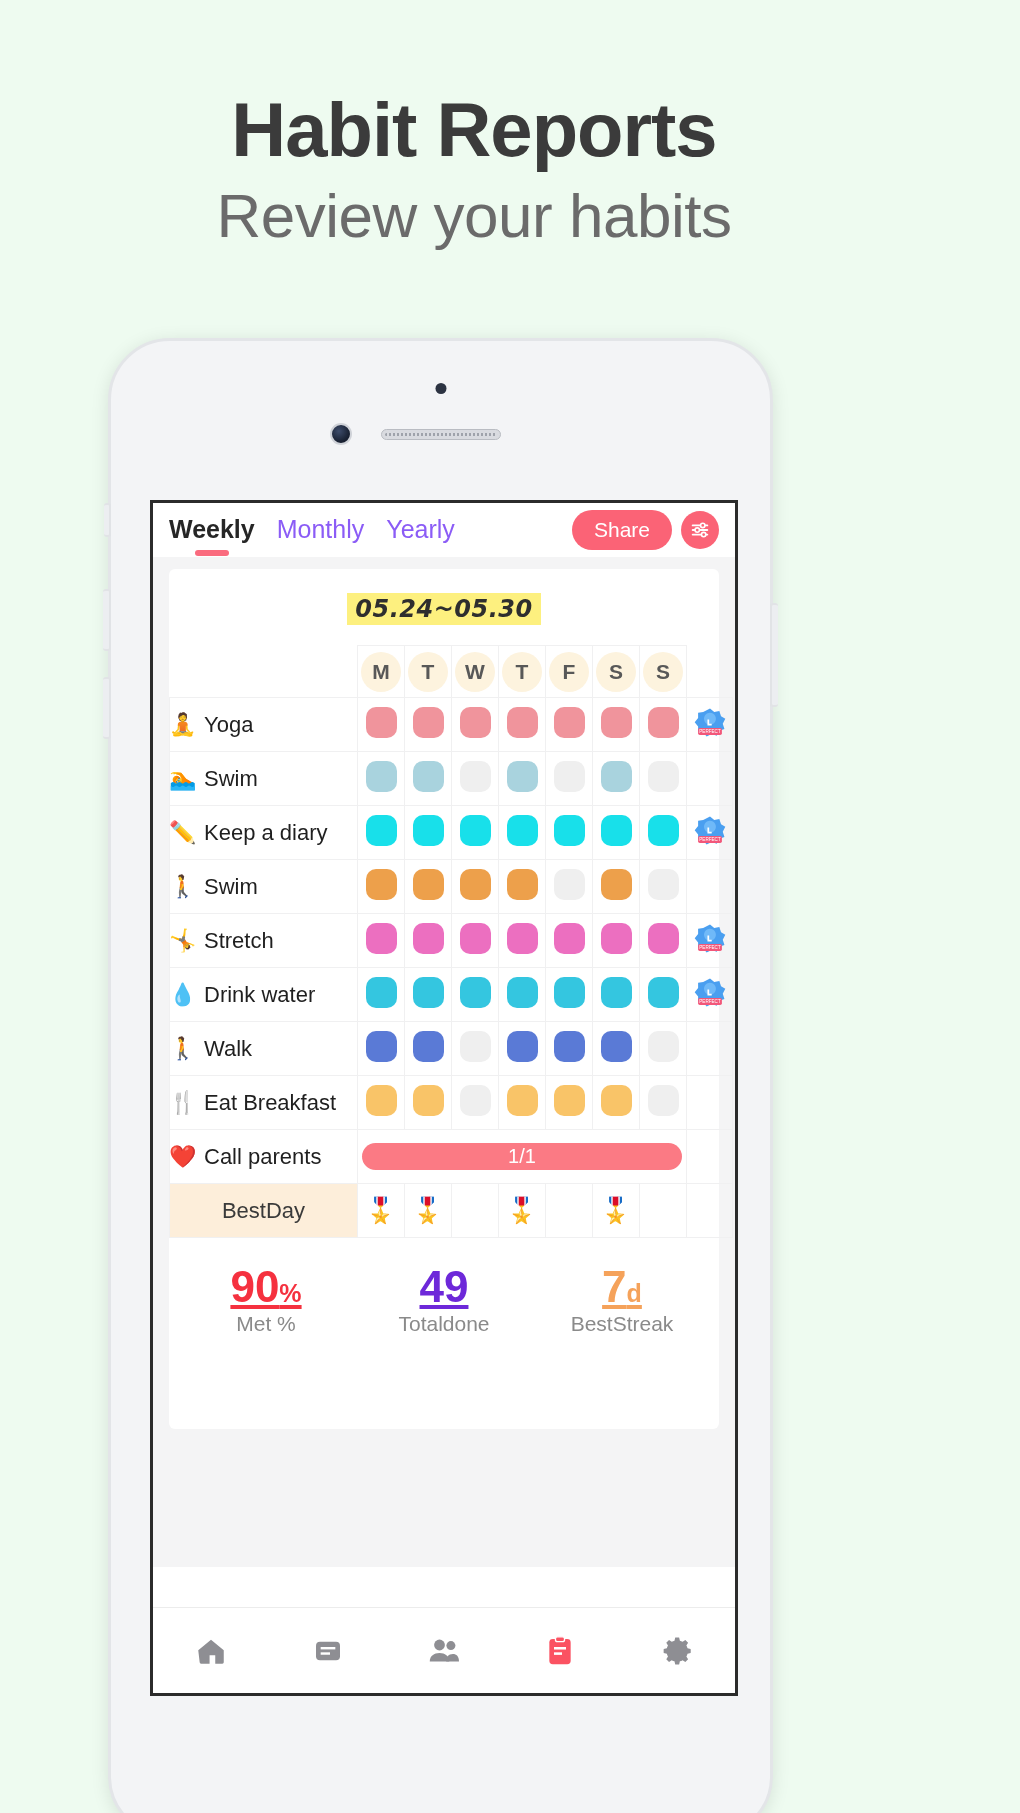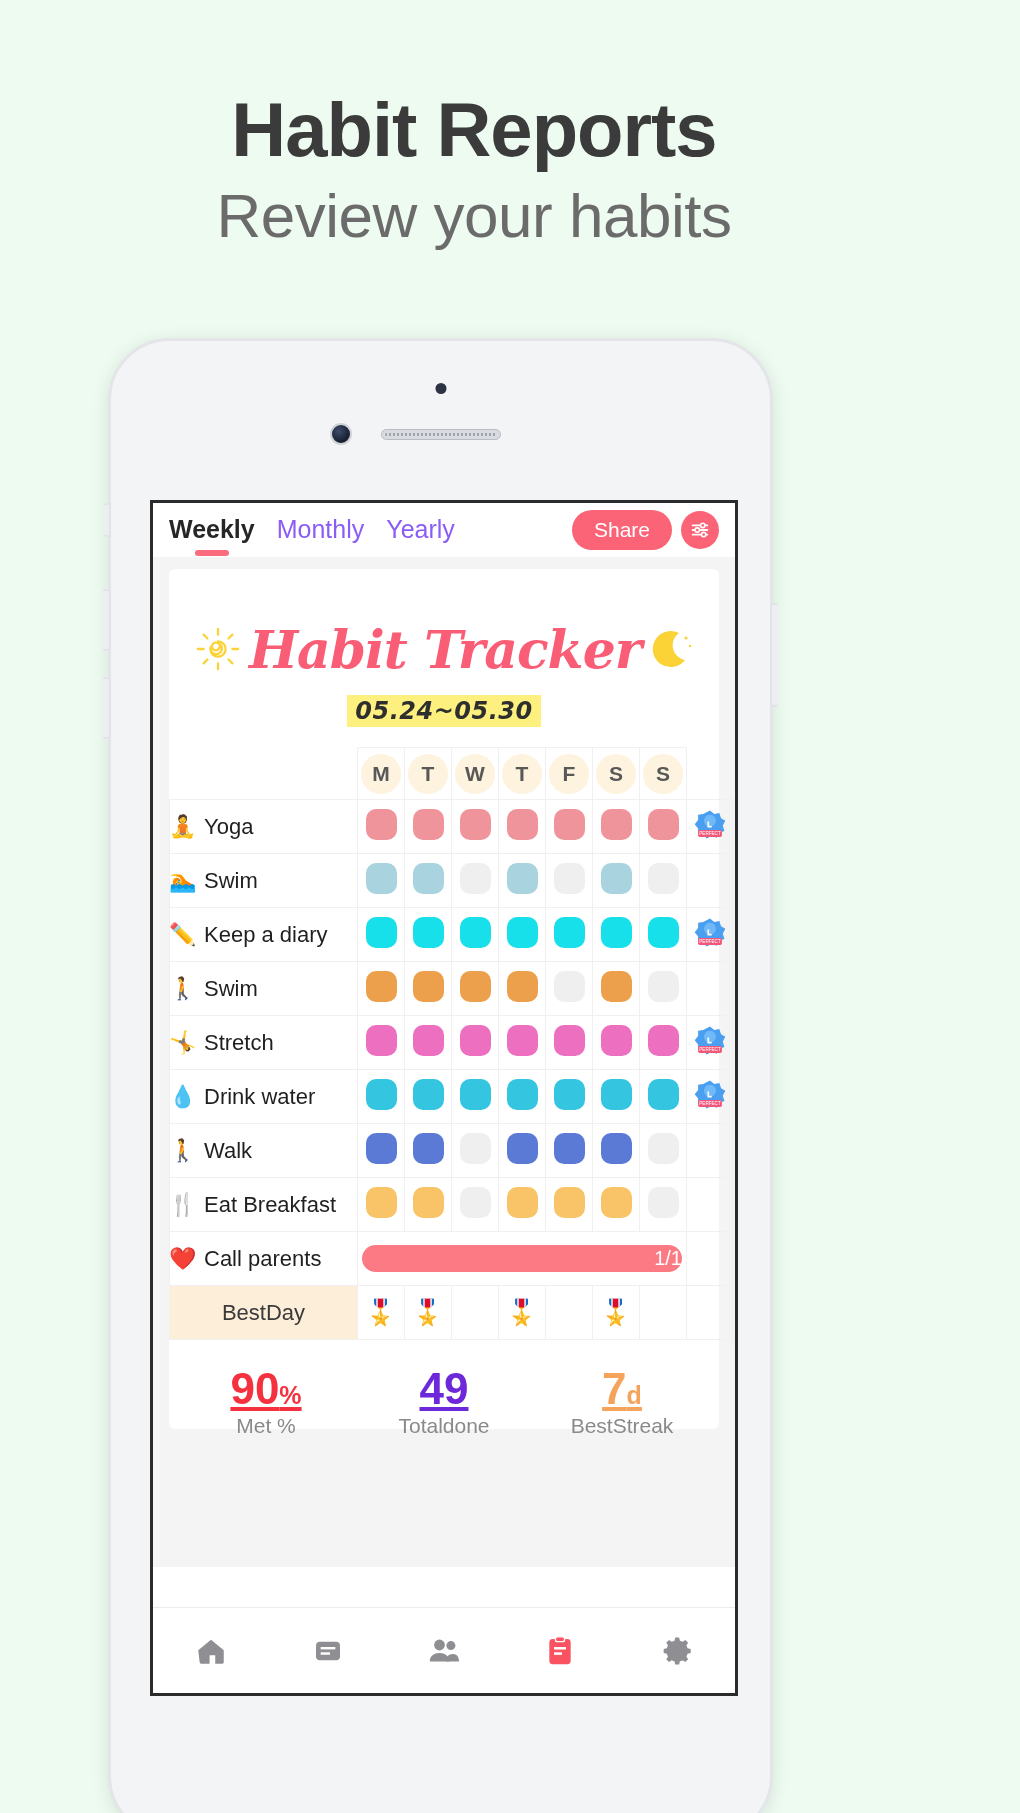--- a/index.html
+++ b/index.html
@@ -166,21 +166,21 @@
   .hicon { width: 26px; height: 26px; flex: 0 0 26px; display:flex; align-items:center; justify-content:center; font-size:22px; }
   .hname { font-size: 22px; color: #1f1f1f; white-space: nowrap; }
   .dot-cell { text-align: center; vertical-align: middle; }
   .dot { width: 31px; height: 31px; border-radius: 10px; display: inline-block; }
   .badge-cell { text-align: center; vertical-align: middle; }
   .badge-icon { width: 34px; height: 34px; display: inline-block; }
 
   .bar-cell { text-align: center; vertical-align: middle; }
   .progress-bar {
     height: 27px; background: #fb7a84; border-radius: 14px;
-    color: #fff; font-size: 20px; line-height: 27px; text-align: right;
+    color: #fff; font-size: 20px; line-height: 27px; text-align: center;
     margin: 0 4px;
   }
 
   .bestday-label {
     background: #fdeeda; text-align: center; font-size: 22px; color: #3a3a3a; height: 54px;
   }
   .bestday-cell { text-align: center; vertical-align: middle; }
   .medal { font-size: 25px; }
 
   
@@ -238,41 +238,20 @@
               <circle cx="9" cy="12" r="2.4" fill="#fb6376" stroke="#fff" stroke-width="1.8"></circle>
               <circle cx="16" cy="17" r="2.4" fill="#fb6376" stroke="#fff" stroke-width="1.8"></circle>
             </svg>
           </span>
         </span>
       </div>
 
       <div class="content-area">
         <div class="card">
 
-          <div class="brand-row">
-            <svg class="sun-icon" viewBox="0 0 48 48">
-              <g stroke="#fbd336" stroke-width="2.4" stroke-linecap="round" fill="none">
-                <path d="M24 16 a8 8 0 1 1 -7.4 5 a6 6 0 1 0 5.6 -3.6 a4 4 0 1 0 3.4 3.2"></path>
-                <line x1="24" y1="3" x2="24" y2="9"></line>
-                <line x1="24" y1="39" x2="24" y2="45"></line>
-                <line x1="3" y1="24" x2="9" y2="24"></line>
-                <line x1="39" y1="24" x2="45" y2="24"></line>
-                <line x1="9" y1="9" x2="13" y2="13"></line>
-                <line x1="35" y1="35" x2="39" y2="39"></line>
-                <line x1="9" y1="39" x2="13" y2="35"></line>
-                <line x1="35" y1="13" x2="39" y2="9"></line>
-              </g>
-            </svg>
-            <span class="brand-title">Habit Tracker</span>
-            <svg class="moon-icon" viewBox="0 0 44 44">
-              <path d="M30 6 a18 18 0 1 0 6 27 a15 15 0 0 1 -6 -27 z" fill="#fbd336"></path>
-              <circle cx="37" cy="11" r="1.6" fill="#fbd336"></circle>
-              <circle cx="41" cy="19" r="1.2" fill="#fbd336"></circle>
-            </svg>
-          </div>
 
           <div class="daterange-wrap">
             <span class="daterange">05.24~05.30</span>
           </div>
 
           <table class="habit-table">
             <colgroup>
               <col class="col-name">
                 <col class="col-day">
                 <col class="col-day">

